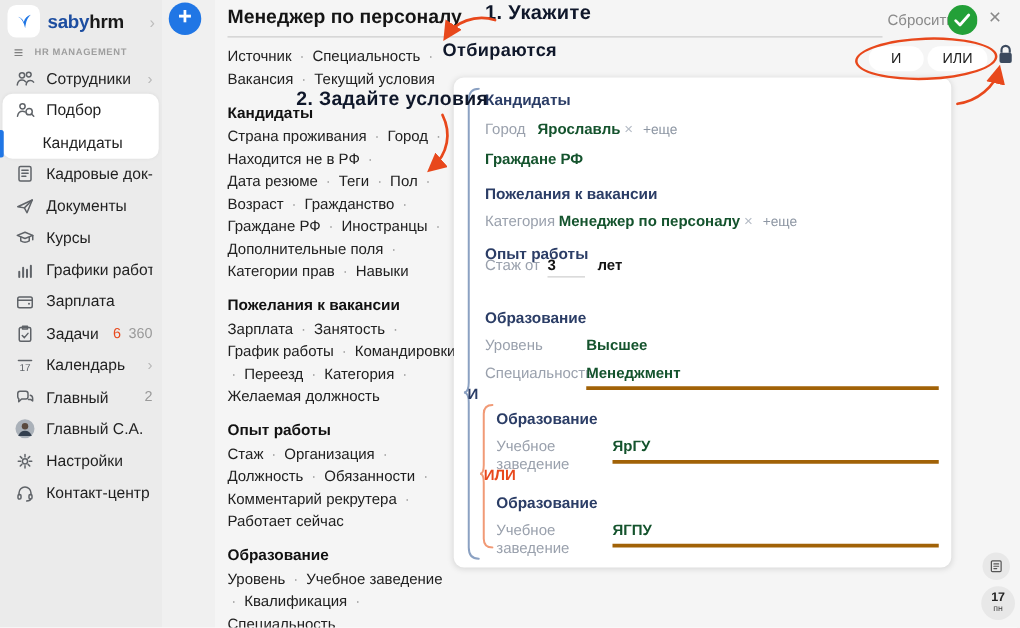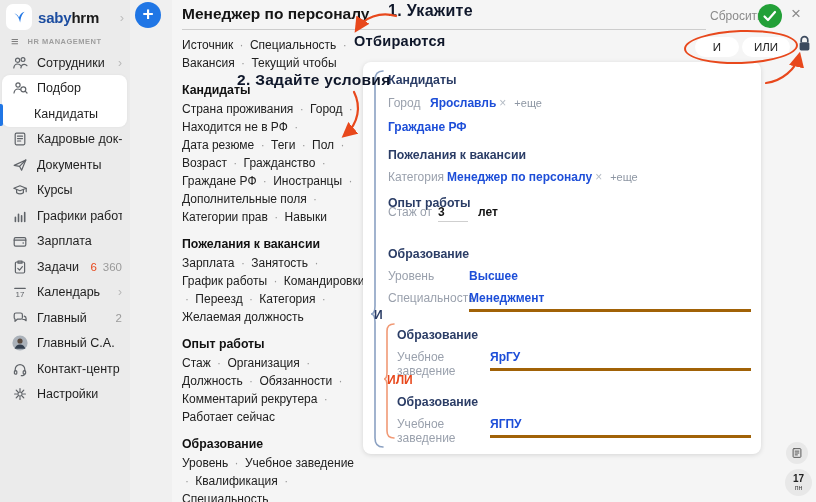--- a/index.html
+++ b/index.html
@@ -51,21 +51,21 @@
   .fsection { margin-bottom:9px; }
   .ftitle { font-weight:bold; font-size:12.3px; color:#111; margin-bottom:1px; }
   .flink { white-space:nowrap; cursor:pointer; }
   .dotsep { color:#9a9a9a; padding:0 3px; }
 
   
   .panel { position:absolute; left:191px; top:62px; width:398px; height:392px; background:#fff; border-radius:8px; box-shadow:0 1px 5px rgba(0,0,0,0.13); z-index:2; }
   .ptitle { position:absolute; font-weight:bold; color:#2b3d66; font-size:12.3px; }
   .prow { position:absolute; font-size:12px; color:#141414; }
   .plabel { color:#9aa1ad; display:inline-block; }
-  .pval { font-weight:bold; color:#1d4ed8; }
+  .pval { font-weight:bold; color:#14532d; }
   .chip-x { color:#b4bbc5; margin-left:3px; font-size:12px; }
   .more { color:#8d96a3; font-size:11px; margin-left:8px; }
   .uline-row { display:flex; align-items:baseline; }
   .uval-wrap { flex:1; border-bottom:3px solid #a16207; padding-bottom:4px; }
   .num-input { display:inline-block; width:30px; border-bottom:1px solid #cfcfcf; font-weight:bold; padding-bottom:2px; }
   .unit { font-weight:bold; margin-left:10px; }
   .and-label { position:absolute; left:11px; top:246px; color:#2b3d66; font-weight:bold; font-size:12px; }
   .or-label  { position:absolute; left:24px; top:311px; color:#e8481c; font-weight:bold; font-size:12px; }
   .brace { position:absolute; }
 
@@ -210,35 +210,35 @@
       <div class="nav-item">
         <svg class="ni" viewBox="0 0 16 16">
             <circle cx="8" cy="8" r="7.6" fill="#aab1b9"></circle>
             <circle cx="8" cy="6" r="2.6" fill="#5a4a3e"></circle>
             <path d="M2.6 13.8c.9-2.9 3-4.3 5.4-4.3s4.5 1.4 5.4 4.3z" fill="#333f4e"></path>
           </svg>
         <span class="nav-label">Главный С.А.</span>
       </div>
 
       <div class="nav-item">
+        <svg class="ni" viewBox="0 0 16 16" fill="none" stroke="#5f6368" stroke-width="1.2" stroke-linecap="round">
+            <circle cx="8" cy="8" r="2.1"></circle>
+            <path d="M8 2.6v1.9M8 11.5v1.9M2.6 8h1.9M11.5 8h1.9M4.2 4.2l1.3 1.3M10.5 10.5l1.3 1.3M11.8 4.2l-1.3 1.3M5.5 10.5l-1.3 1.3"></path>
+          </svg>
+        <span class="nav-label">Настройки</span>
+      </div>
+
+      <div class="nav-item">
         <svg class="ni" viewBox="0 0 16 16" fill="none" stroke="#5f6368" stroke-width="1.2" stroke-linecap="round" stroke-linejoin="round">
             <path d="M3.2 10V8.4a4.8 4.8 0 0 1 9.6 0V10"></path>
             <rect x="2.4" y="9.6" width="2.4" height="3.6" rx="1"></rect>
             <rect x="11.2" y="9.6" width="2.4" height="3.6" rx="1"></rect>
             <path d="M12.4 13.2c0 .9-1.6 1.5-3.1 1.5"></path>
           </svg>
         <span class="nav-label">Контакт-центр</span>
-      </div>
-
-      <div class="nav-item">
-        <svg class="ni" viewBox="0 0 16 16" fill="none" stroke="#5f6368" stroke-width="1.2" stroke-linecap="round">
-            <circle cx="8" cy="8" r="2.1"></circle>
-            <path d="M8 2.6v1.9M8 11.5v1.9M2.6 8h1.9M11.5 8h1.9M4.2 4.2l1.3 1.3M10.5 10.5l1.3 1.3M11.8 4.2l-1.3 1.3M5.5 10.5l-1.3 1.3"></path>
-          </svg>
-        <span class="nav-label">Настройки</span>
       </div>
     </div>
   </div>
 
   <div class="rail">
     <div class="plus-btn">+</div>
   </div>
 
   <div class="main">
 
@@ -257,21 +257,21 @@
     <div class="pill pill-or">ИЛИ</div>
     <div class="pill-ellipse"></div>
     <div class="lock">
       <svg width="15" height="18" viewBox="0 0 15 18">
           <path d="M4.2 7.2V5a3.3 3.3 0 0 1 6.6 0v2.2" stroke="#3c4a5e" stroke-width="1.7" fill="none"></path>
           <rect x="2.6" y="7.2" width="9.8" height="8.2" rx="1.6" fill="#3c4a5e"></rect>
         </svg>
     </div>
 
     <div class="filter-nav" id="filter-nav">
-        <div class="fsection"><span class="flink">Источник</span> <span class="dotsep">·</span> <span class="flink">Специальность</span> <span class="dotsep">·</span> <span class="flink">Вакансия</span> <span class="dotsep">·</span> <span class="flink">Текущий чтобы</span></div>
+        <div class="fsection"><span class="flink">Источник</span> <span class="dotsep">·</span> <span class="flink">Специальность</span> <span class="dotsep">·</span> <span class="flink">Вакансия</span> <span class="dotsep">·</span> <span class="flink">Текущий условия</span></div>
         <div class="fsection">
           <div class="ftitle">Кандидаты</div>
           <div><span class="flink">Страна проживания</span> <span class="dotsep">·</span> <span class="flink">Город</span> <span class="dotsep">·</span> <span class="flink">Находится не в РФ</span> <span class="dotsep">·</span> <span class="flink">Дата резюме</span> <span class="dotsep">·</span> <span class="flink">Теги</span> <span class="dotsep">·</span> <span class="flink">Пол</span> <span class="dotsep">·</span> <span class="flink">Возраст</span> <span class="dotsep">·</span> <span class="flink">Гражданство</span> <span class="dotsep">·</span> <span class="flink">Граждане РФ</span> <span class="dotsep">·</span> <span class="flink">Иностранцы</span> <span class="dotsep">·</span> <span class="flink">Дополнительные поля</span> <span class="dotsep">·</span> <span class="flink">Категории прав</span> <span class="dotsep">·</span> <span class="flink">Навыки</span></div>
         </div>
         <div class="fsection">
           <div class="ftitle">Пожелания к вакансии</div>
           <div><span class="flink">Зарплата</span> <span class="dotsep">·</span> <span class="flink">Занятость</span> <span class="dotsep">·</span> <span class="flink">График работы</span> <span class="dotsep">·</span> <span class="flink">Командировки</span> <span class="dotsep">·</span> <span class="flink">Переезд</span> <span class="dotsep">·</span> <span class="flink">Категория</span> <span class="dotsep">·</span> <span class="flink">Желаемая должность</span></div>
         </div>
         <div class="fsection">
           <div class="ftitle">Опыт работы</div>

